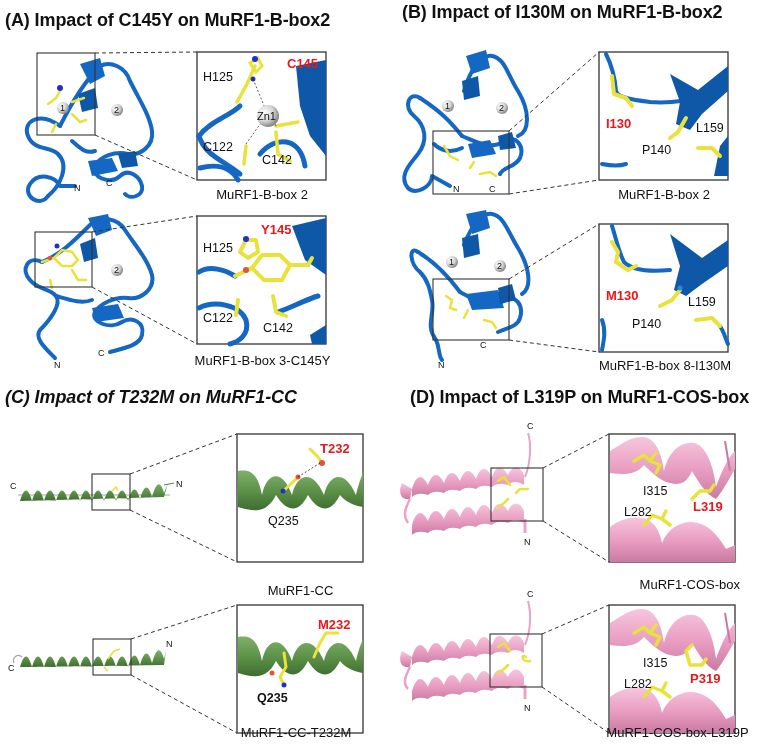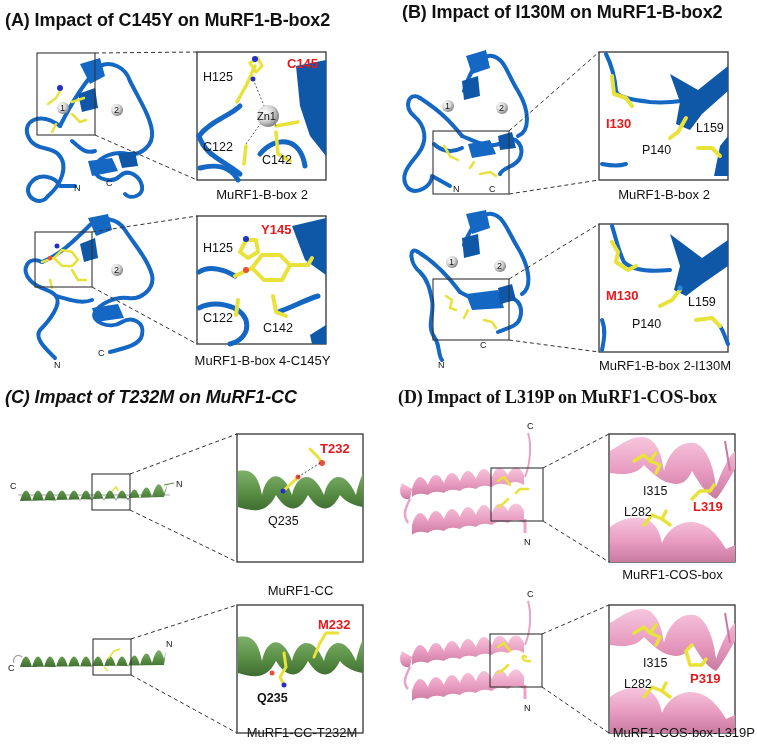--- a/index.html
+++ b/index.html
@@ -165,21 +165,21 @@
         <path d="M273 96 L276 112 L286 116"></path>
       </g>
       <circle cx="246" cy="39" r="3" fill="#2230c8"></circle>
       <circle cx="246" cy="70" r="3" fill="#e8503a"></circle>
       <text class="lbl" x="203" y="52">H125</text>
       <text class="lbl" x="203" y="122">C122</text>
       <text class="lbl" x="263" y="132">C142</text>
       <text class="mut" x="261" y="34">Y145</text>
     </g>
   </svg>
-  <div class="caption" style="left:185px; top:153px; width:155px;">MuRF1-B-box 4-C145Y</div>
+  <div class="caption" style="left:185px; top:153px; width:155px;">MuRF1-B-box 3-C145Y</div>
 </div>
 
 <div class="panel-title" style="left:402px; top:2px;">(B) Impact of I130M on MuRF1-B-box2</div>
 
 <div class="stage" style="left:380px; top:36px; width:377px; height:170px;">
   <svg width="377" height="170">
     <g fill="none" stroke="#1567c4" stroke-width="4" stroke-linecap="round" stroke-linejoin="round">
       <path d="M40 62 C30 55, 22 70, 34 80 C46 90, 48 105, 38 118 C30 128, 18 140, 28 152 C36 160, 52 150, 52 140 L70 150"></path>
       <path d="M40 62 C60 75, 70 85, 82 100"></path>
       <path d="M84 55 C90 35, 100 18, 112 20 C125 22, 128 40, 138 55 C150 75, 150 95, 138 100"></path>
@@ -271,21 +271,21 @@
         <path d="M232 42 L238 52 L236 62 L248 70 L256 66"></path>
         <path d="M300 90 L292 100 L280 106"></path>
         <path d="M316 120 L332 118 L340 126"></path>
       </g>
       <circle cx="300" cy="88" r="2.5" fill="#2a8ad8"></circle>
       <text class="mut" x="226" y="100">M130</text>
       <text class="lbl" x="252" y="128">P140</text>
       <text class="lbl" x="308" y="106">L159</text>
     </g>
   </svg>
-  <div class="caption" style="left:205px; top:158px; width:160px;">MuRF1-B-box 2-I130M</div>
+  <div class="caption" style="left:205px; top:158px; width:160px;">MuRF1-B-box 8-I130M</div>
 </div>
 
 <div class="panel-title" style="left:5px; top:387px;font-style:italic;">(C) Impact of T232M on MuRF1-CC</div>
 
 <div class="stage" style="left:0; top:415px; width:380px; height:155px;">
   <svg width="380" height="155">
     <g>
       <path d="M18 80 L170 80" stroke="#a4a4a4" stroke-width="1"></path>
       <g fill="url(#ccGrad)">
         <path d="M20 86 C24 72, 28 72, 32 86 C36 72, 40 72, 44 86 C48 72, 52 72, 56 86 C60 72, 64 72, 68 86 C72 72, 76 72, 80 86 C84 72, 88 72, 92 86 C96 72, 100 72, 104 86 C108 72, 112 72, 116 86 C120 72, 124 72, 128 86 C132 72, 136 70, 140 84 C144 70, 148 68, 152 82 C156 68, 160 64, 164 78 L168 68 L164 82 Z"></path>
@@ -340,24 +340,24 @@
       <g stroke="#e8e23a" stroke-width="3" fill="none" stroke-linecap="round">
         <path d="M314 72 L320 58 L326 48 L338 48"></path>
         <path d="M284 68 L286 82 L280 92 L284 100"></path>
       </g>
       <circle cx="272" cy="88" r="2.5" fill="#e8503a"></circle>
       <circle cx="284" cy="100" r="2.5" fill="#2230c8"></circle>
       <text class="mut" x="318" y="44">M232</text>
       <text class="lbl" x="257" y="117" style="font-weight:bold">Q235</text>
     </g>
   </svg>
-  <div class="caption" style="left:232px; top:140px; width:140px;">MuRF1-CC-T232M</div>
-</div>
-
-<div class="panel-title" style="left:398px; top:387px;font-family:Liberation Serif, serif;">(D) Impact of L319P on MuRF1-COS-box</div>
+  <div class="caption" style="left:226px; top:140px; width:140px;">MuRF1-CC-T232M</div>
+</div>
+
+<div class="panel-title" style="left:410px; top:387px;">(D) Impact of L319P on MuRF1-COS-box</div>
 
 <div class="stage" style="left:380px; top:415px; width:377px; height:155px;">
   <svg width="377" height="155">
     <g fill="url(#cosGrad)">
       <path d="M32 74 C36 60, 42 58, 48 70 C52 58, 58 56, 64 68 C68 56, 74 54, 80 66 C84 54, 90 52, 96 64 C100 52, 106 50, 112 62 C116 50, 122 50, 128 60 C132 50, 140 50, 144 60 L144 70 C138 66, 132 66, 128 70 C122 68, 116 68, 112 72 C106 70, 100 70, 96 74 C90 72, 84 72, 80 76 C74 74, 68 74, 64 78 C58 76, 52 76, 48 80 C42 78, 36 78, 32 82 Z"></path>
       <path d="M32 110 C36 96, 42 94, 48 106 C52 94, 58 92, 64 104 C68 92, 74 90, 80 102 C84 90, 90 88, 96 100 C100 88, 106 86, 112 98 C116 86, 122 86, 128 96 C132 86, 140 86, 144 96 L144 108 C138 104, 132 104, 128 108 C122 106, 116 106, 112 110 C106 108, 100 108, 96 112 C90 110, 84 110, 80 114 C74 112, 68 112, 64 116 C58 114, 52 114, 48 118 C42 116, 36 116, 32 120 Z"></path>
       <path d="M22 68 C18 76, 20 86, 30 84 L32 74 Z"></path>
     </g>
     <path d="M30 84 C26 92, 22 100, 28 108" stroke="#e8a3c6" stroke-width="2.5" fill="none"></path>
     <path d="M145 62 C150 50, 152 30, 148 18" stroke="#e8a3c6" stroke-width="2" fill="none"></path>
@@ -382,21 +382,21 @@
       <g stroke="#e8e23a" stroke-width="3.5" fill="none" stroke-linecap="round" stroke-linejoin="round">
         <path d="M254 46 L264 40 L270 46 L280 50 L276 58 M270 46 L276 38"></path>
         <path d="M312 84 L320 76 L330 76 L334 70"></path>
         <path d="M264 110 L272 100 L282 104 L286 96 M282 104 L290 110"></path>
       </g>
       <text class="lbl" x="263" y="80">I315</text>
       <text class="lbl" x="244" y="101">L282</text>
       <text class="mut" x="313" y="96">L319</text>
     </g>
   </svg>
-  <div class="caption" style="left:225px; top:152px; width:135px;">MuRF1-COS-box</div>
+  <div class="caption" style="left:225px; top:162px; width:135px;text-align:right;">MuRF1-COS-box</div>
 </div>
 
 <div class="stage" style="left:380px; top:585px; width:377px; height:160px;">
   <svg width="377" height="160">
     <g fill="url(#cosGrad)">
       <path d="M32 72 C36 58, 42 56, 48 68 C52 56, 58 54, 64 66 C68 54, 74 52, 80 64 C84 52, 90 50, 96 62 C100 50, 106 48, 112 60 C116 48, 122 48, 128 58 C132 48, 140 48, 144 58 L144 68 C138 64, 132 64, 128 68 C122 66, 116 66, 112 70 C106 68, 100 68, 96 72 C90 70, 84 70, 80 74 C74 72, 68 72, 64 76 C58 74, 52 74, 48 78 C42 76, 36 76, 32 80 Z"></path>
       <path d="M32 106 C36 92, 42 90, 48 102 C52 90, 58 88, 64 100 C68 88, 74 86, 80 98 C84 86, 90 84, 96 96 C100 84, 106 82, 112 94 C116 82, 122 82, 128 92 C132 82, 140 82, 144 92 L144 104 C138 100, 132 100, 128 104 C122 102, 116 102, 112 106 C106 104, 100 104, 96 108 C90 106, 84 106, 80 110 C74 108, 68 108, 64 112 C58 110, 52 110, 48 114 C42 112, 36 112, 32 116 Z"></path>
       <path d="M22 66 C18 74, 20 84, 30 82 L32 72 Z"></path>
     </g>
     <path d="M30 82 C26 90, 22 98, 28 104" stroke="#e8a3c6" stroke-width="2.5" fill="none"></path>
@@ -422,14 +422,14 @@
       <g stroke="#e8e23a" stroke-width="3.5" fill="none" stroke-linecap="round" stroke-linejoin="round">
         <path d="M254 48 L264 42 L270 48 L280 52 L276 60 M270 48 L276 40"></path>
         <path d="M312 60 L306 66 L310 80 L322 80 L326 74"></path>
         <path d="M264 112 L272 102 L282 106 L286 98 M282 106 L290 112"></path>
       </g>
       <text class="lbl" x="263" y="82">I315</text>
       <text class="lbl" x="244" y="103">L282</text>
       <text class="mut" x="310" y="98">P319</text>
     </g>
   </svg>
-  <div class="caption" style="left:220px; top:140px; width:155px;text-align:right;">MuRF1-COS-box-L319P</div>
+  <div class="caption" style="left:220px; top:140px; width:155px;">MuRF1-COS-box-L319P</div>
 </div>
 
 </body></html>

